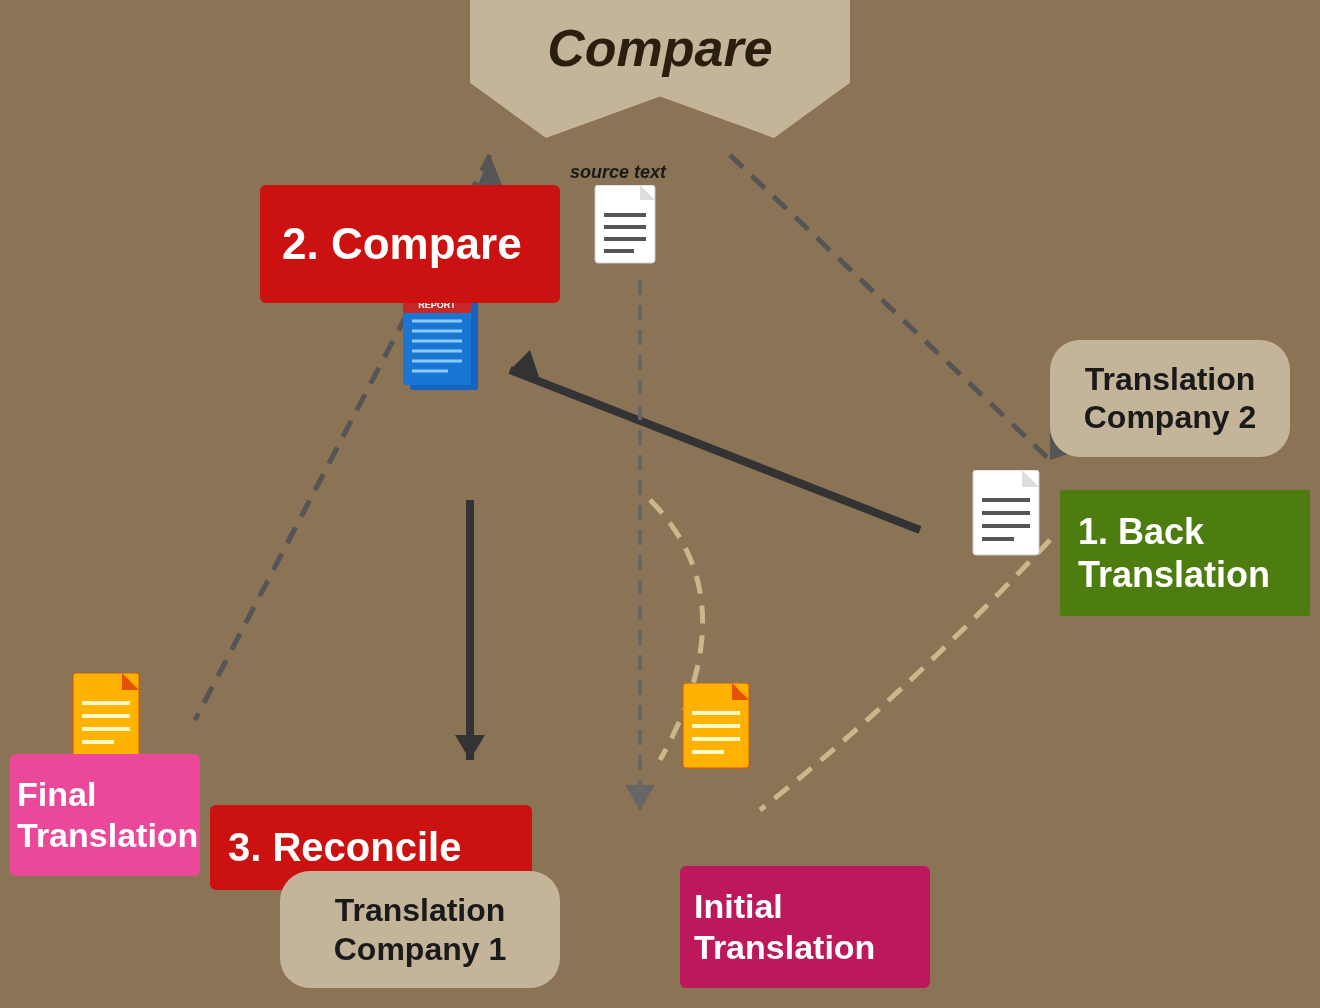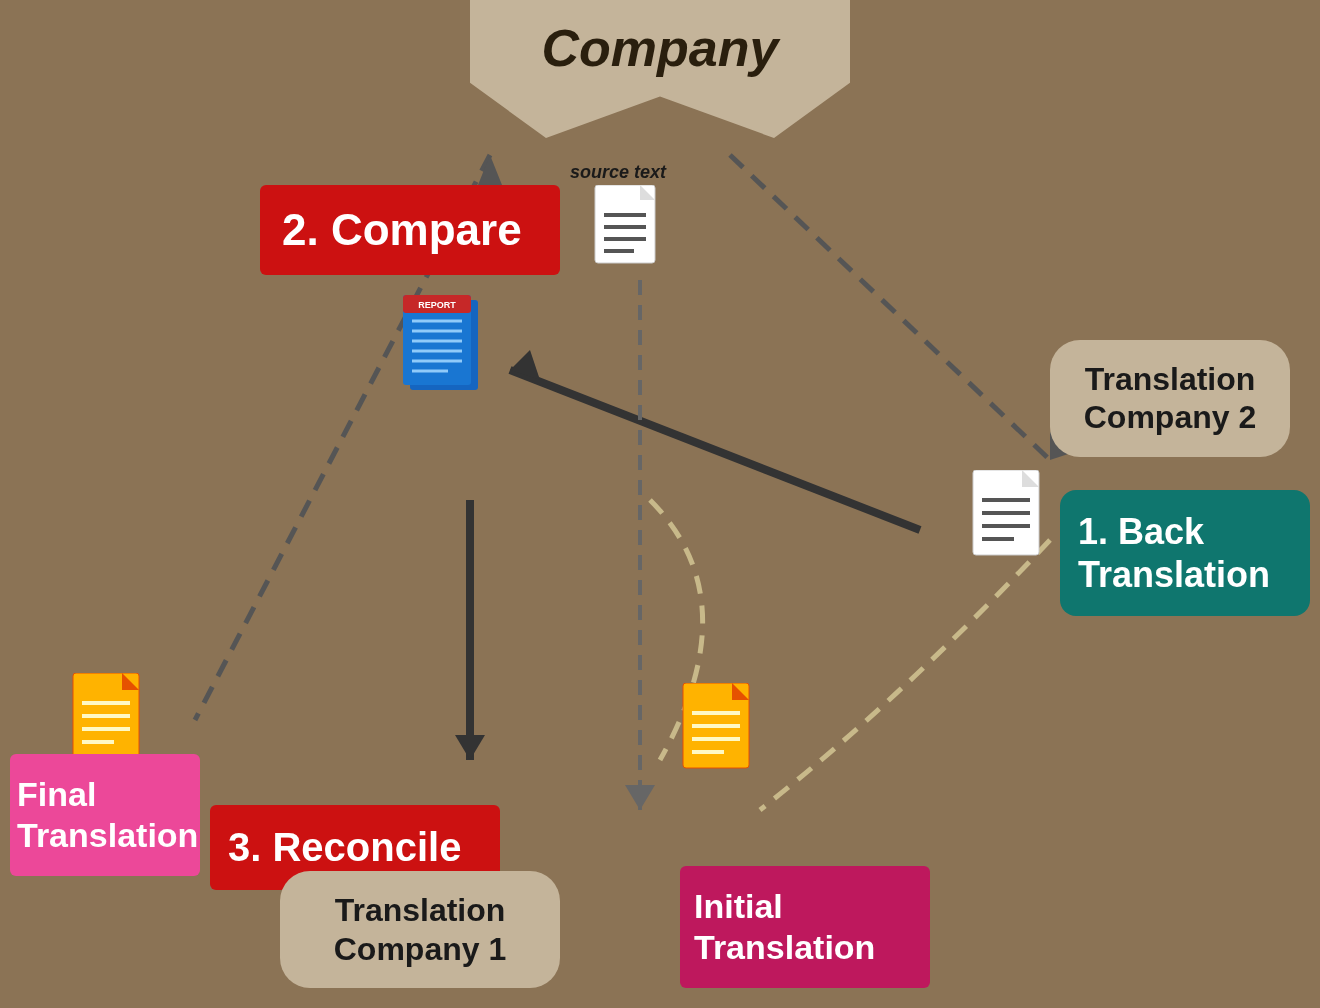--- a/index.html
+++ b/index.html
@@ -49,53 +49,53 @@
       color: #1a1a1a;
       line-height: 1.2;
     }
 
     
     .back-translation-label {
       position: absolute;
       top: 490px;
       right: 10px;
       width: 250px;
-      background: #0f766e;
+      background: #4d7c0f;
       padding: 20px 18px;
-      border-radius: 16px;
+      border-radius: 2px;
     }
     .back-translation-label span {
       font-size: 36px;
       font-weight: 900;
       color: white;
       line-height: 1.2;
     }
 
     
     .compare-label {
       position: absolute;
       top: 185px;
       left: 260px;
       width: 300px;
       background: #CC1111;
-      padding: 20px 22px;
+      padding: 34px 22px;
       border-radius: 6px;
     }
     .compare-label span {
       font-size: 44px;
       font-weight: 900;
       color: white;
     }
 
     
     .reconcile-label {
       position: absolute;
       bottom: 118px;
       left: 210px;
-      width: 290px;
+      width: 322px;
       background: #CC1111;
       padding: 20px 18px;
       border-radius: 6px;
     }
     .reconcile-label span {
       font-size: 40px;
       font-weight: 900;
       color: white;
     }
 
@@ -180,21 +180,21 @@
       left: 0;
       width: 1320px;
       height: 1008px;
       pointer-events: none;
     }
   </style>
 </head>
 <body>
 
 <div class="client-box">
-  <span>Company</span>
+  <span>Compare</span>
 </div>
 
 <svg class="arrows-canvas" xmlns="http://www.w3.org/2000/svg">
 
   <line x1="490" y1="155" x2="195" y2="720" stroke="#555" stroke-width="5" stroke-dasharray="18,12"></line>
 
   <polygon points="490,155 478,185 502,185" fill="#555"></polygon>
 
   <line x1="730" y1="155" x2="1050" y2="460" stroke="#555" stroke-width="5" stroke-dasharray="18,12"></line>
 

